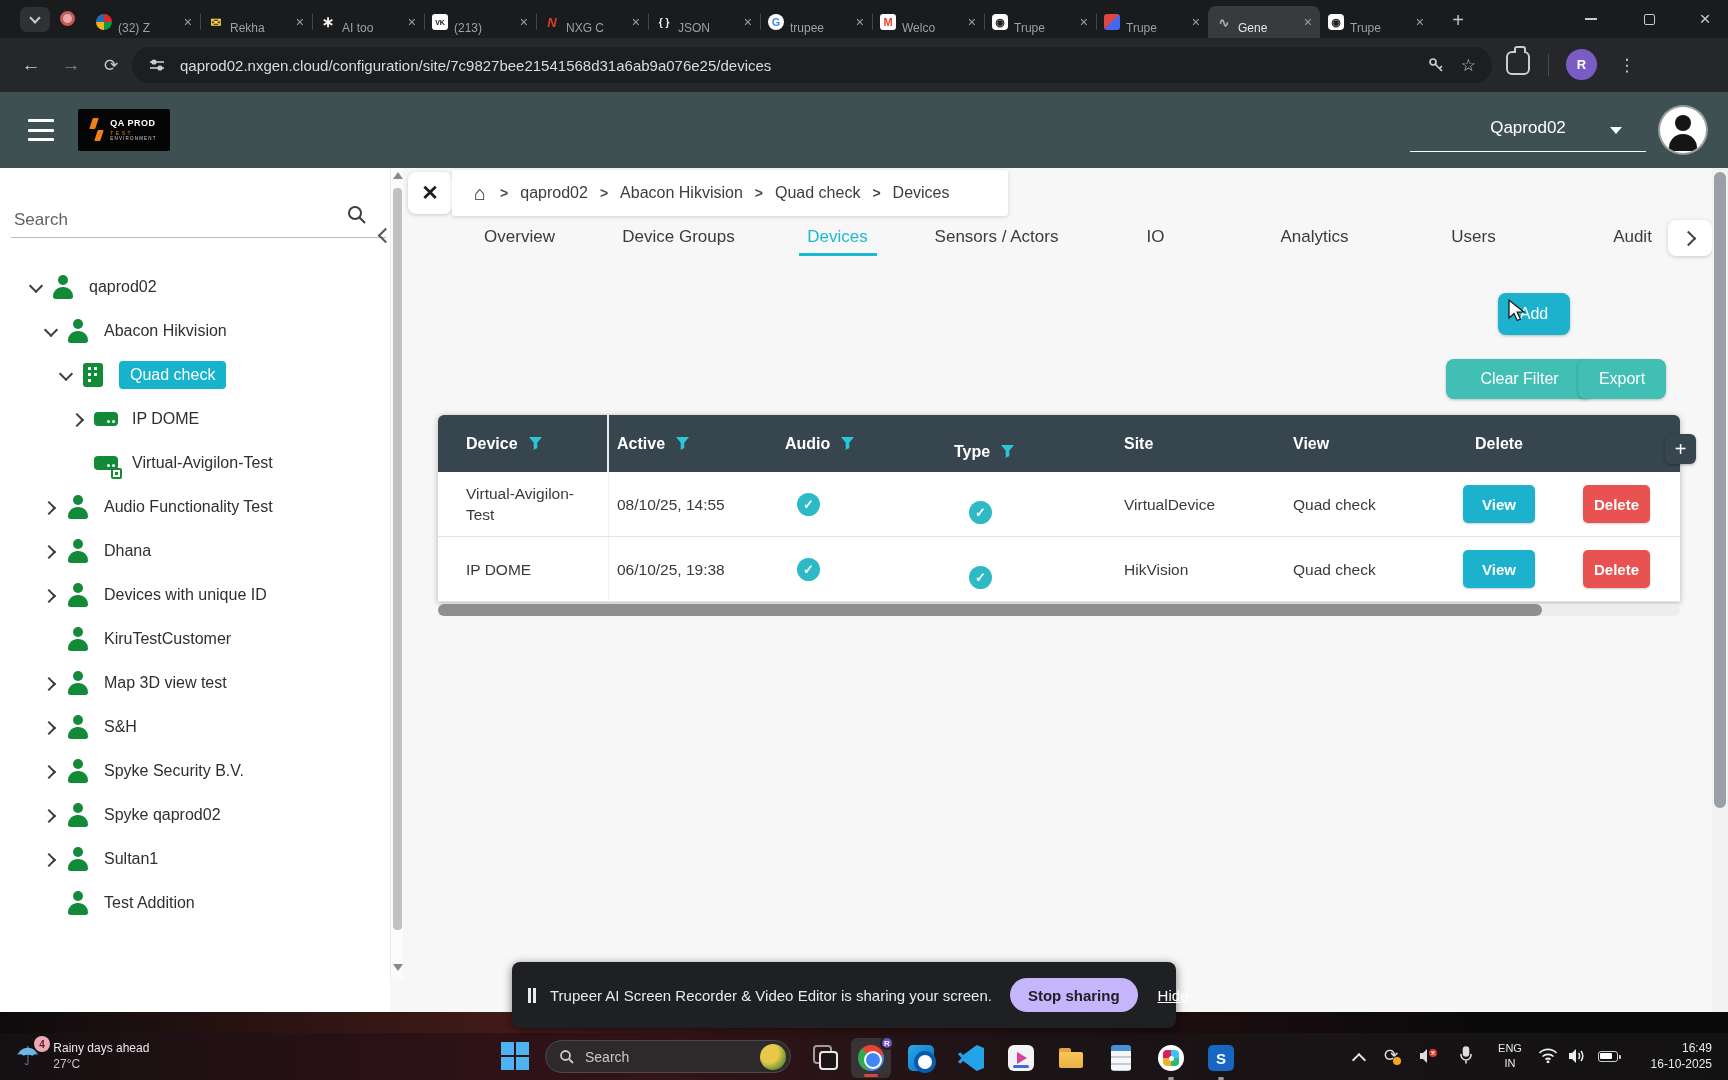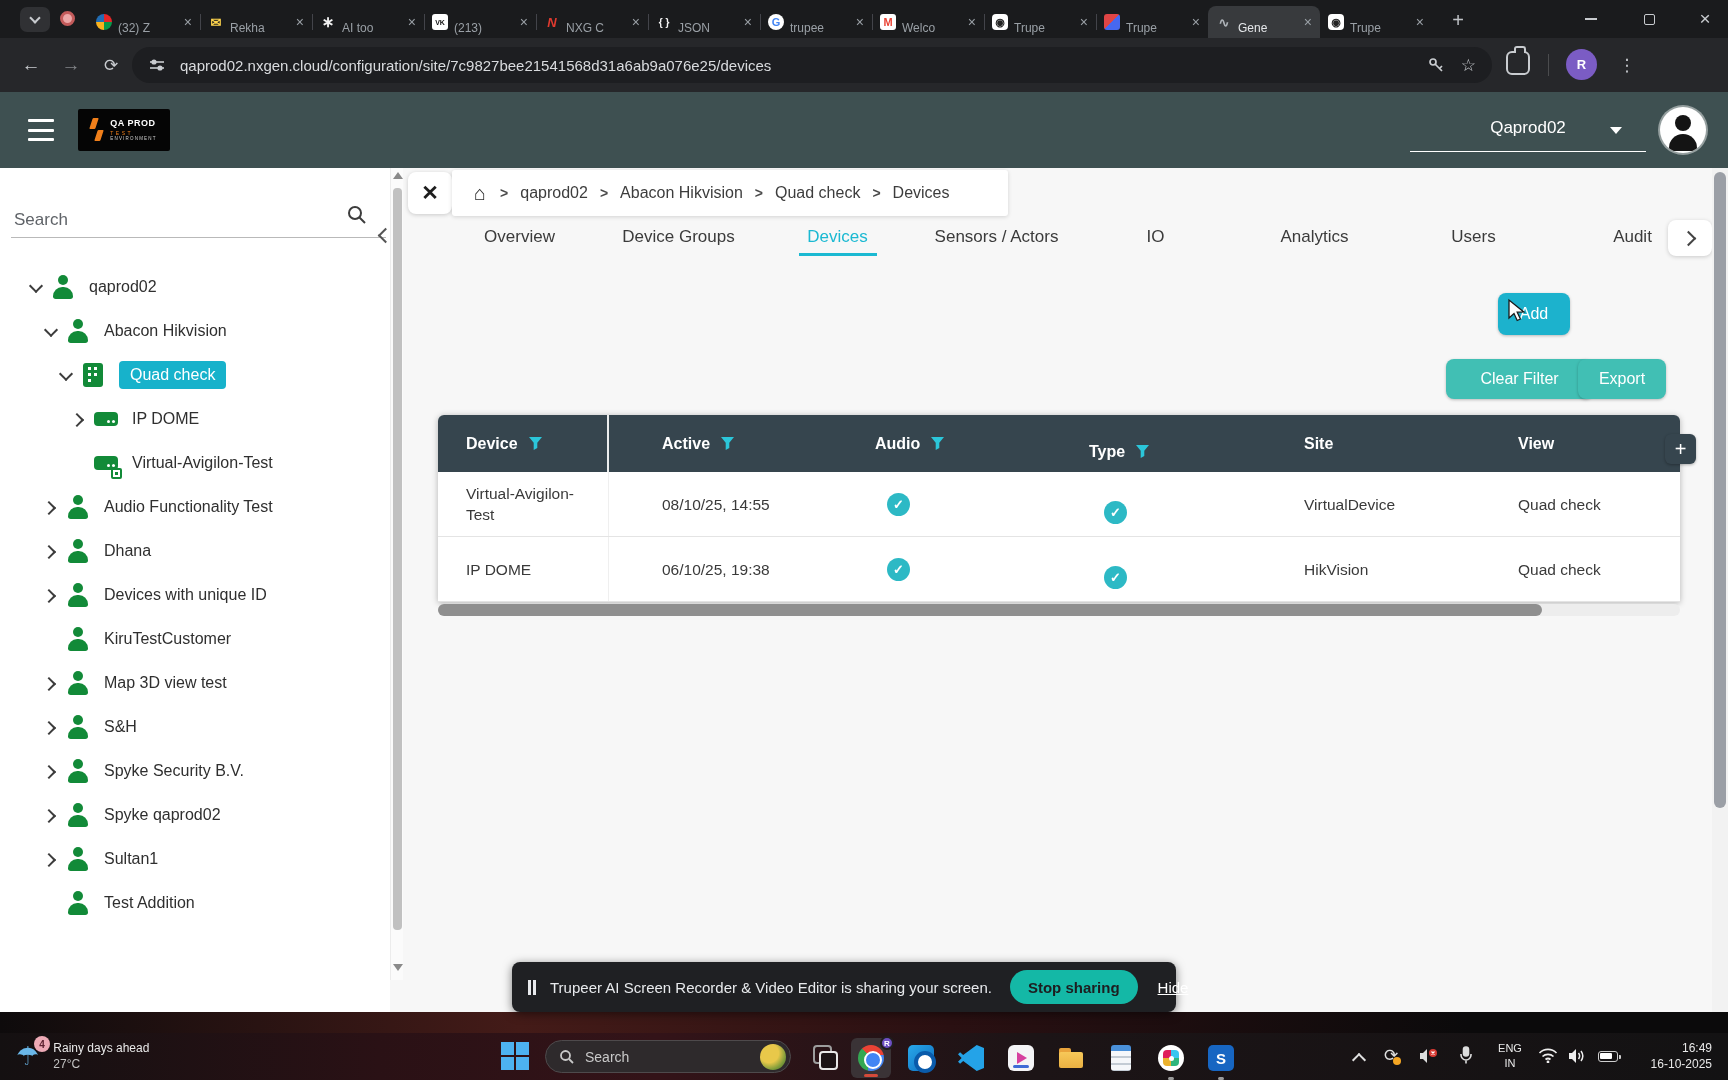--- a/index.html
+++ b/index.html
@@ -133,21 +133,21 @@
 
   
   .btn { border:none; color:#fff; border-radius:8px; font-size:16px; font-weight:500; box-shadow:0 1px 3px rgba(0,0,0,.25); font-family:inherit; }
   .addbtn { position:absolute; left:1498px; top:125px; width:72px; height:42px; background:#1CB2CD; }
   .clearbtn { position:absolute; left:1446px; top:191px; width:147px; height:40px; background:#41BFB4; }
   .exportbtn { position:absolute; left:1578px; top:191px; width:88px; height:40px; background:#41BFB4; }
   .cursor { position:absolute; left:1506px; top:130px; z-index:60; }
 
   
   .tablecard { position:absolute; left:438px; top:247px; width:1242px; box-shadow:0 1px 6px rgba(0,0,0,.28); border-radius:6px 6px 0 0; }
-  .thead, .trow { display:grid; grid-template-columns:171px 168px 168px 168px 172px 160px 108px 127px;gap:45px; }
+  .thead, .trow { display:grid; grid-template-columns:171px 168px 168px 168px 172px 160px 108px 127px; }
   .thead { height:57px; background:#36454E; border-radius:6px 6px 0 0; }
   .tcell { display:flex; align-items:center; }
   .th { color:#fff; font-size:16px; font-weight:700; gap:10px; }
   .thead .tcell:nth-child(1) { border-right:2px solid rgba(255,255,255,.9); }
   .tcell:nth-child(1) { padding-left:28px; }
   .tcell:nth-child(2) { padding-left:8px; }
   .tcell:nth-child(3) { padding-left:8px; }
   .tcell:nth-child(4) { padding-left:9px;margin-top:16px; }
   .tcell:nth-child(5) { padding-left:11px; }
   .tcell:nth-child(6) { padding-left:8px; }
@@ -161,24 +161,24 @@
   .check.on { display:flex; }
   .check::before { content:"✓"; font-size:13px; font-weight:800; }
   .tcell:nth-child(4) .check { margin-left:15px; }
   .viewbtn { width:72px; height:38px; background:#1CB2CD; border:none; border-radius:5px; color:#fff; font-size:15px; font-weight:600; box-shadow:0 1px 2px rgba(0,0,0,.2); font-family:inherit; }
   .delbtn { width:67px; height:38px; background:#E85352; border:none; border-radius:5px; color:#fff; font-size:15px; font-weight:600; box-shadow:0 1px 2px rgba(0,0,0,.2); font-family:inherit; }
   .plusbtn { position:absolute; left:1665px; top:266px; width:31px; height:30px; background:#36454E; border-radius:6px; color:#fff; display:flex; align-items:center; justify-content:center; font-size:20px; font-weight:300; z-index:5; box-shadow:0 1px 3px rgba(0,0,0,.3); }
   .hscroll { position:absolute; left:438px; top:436px; width:1242px; height:12px; background:#ededed; border-radius:6px; }
   .hthumb { position:absolute; left:0; top:0; width:1104px; height:12px; background:#8f8f8f; border-radius:6px; }
 
   
-  .sharebar { position:absolute; left:512px; top:962px; width:664px; height:50px; background:#1f2023; border-radius:8px; box-shadow:0 2px 10px rgba(0,0,0,.5); display:flex; align-items:center; padding:4px 16px; z-index:40; }
+  .sharebar { position:absolute; left:512px; top:962px; width:664px; height:66px; background:#1f2023; border-radius:8px; box-shadow:0 2px 10px rgba(0,0,0,.5); display:flex; align-items:center; padding:4px 16px; z-index:40; }
   .pauseico { flex:none; width:8px; height:15px; border-left:3px solid #e8eaed; border-right:3px solid #e8eaed; }
   .sharemsg { margin-left:14px; font-size:15px; color:#e8eaed; white-space:nowrap; }
-  .stopbtn { margin-left:18px; height:34px; padding:0 18px; border:none; border-radius:17px; background:#14b8a6; color:#1d1e20; font-size:15px; font-weight:600; font-family:inherit; white-space:nowrap; }
+  .stopbtn { margin-left:18px; height:34px; padding:0 18px; border:none; border-radius:17px; background:#c4b5fd; color:#1d1e20; font-size:15px; font-weight:600; font-family:inherit; white-space:nowrap; }
   .hidelink { margin-left:20px; font-size:15px; color:#fff; text-decoration:underline; }
 
   
   .wallstrip { position:absolute; left:0; top:1012px; width:1728px; height:21px; background:linear-gradient(90deg,#0e0b0c 0%,#441b18 30%,#2a1012 55%,#0b0a0b 85%); }
   .taskbar { position:absolute; left:0; top:1033px; width:1728px; height:47px; background:linear-gradient(90deg,#141011 0%,#2a1115 22%,#331318 38%,#1c1416 60%,#131213 100%); }
   .weather { position:absolute; left:16px; top:4px; display:flex; align-items:center; }
   .umbrella { font-size:26px; color:#6ab7e8; line-height:38px; }
   .wbadge { position:absolute; left:18px; top:-1px; width:16px; height:16px; border-radius:50%; background:#edaab6; color:#5c2230; font-size:10px; font-weight:700; display:flex; align-items:center; justify-content:center; }
   .wtext { margin-left:14px; display:flex; flex-direction:column; }
   .wtitle { font-size:12px; color:#e8e8e8; line-height:17px; }

